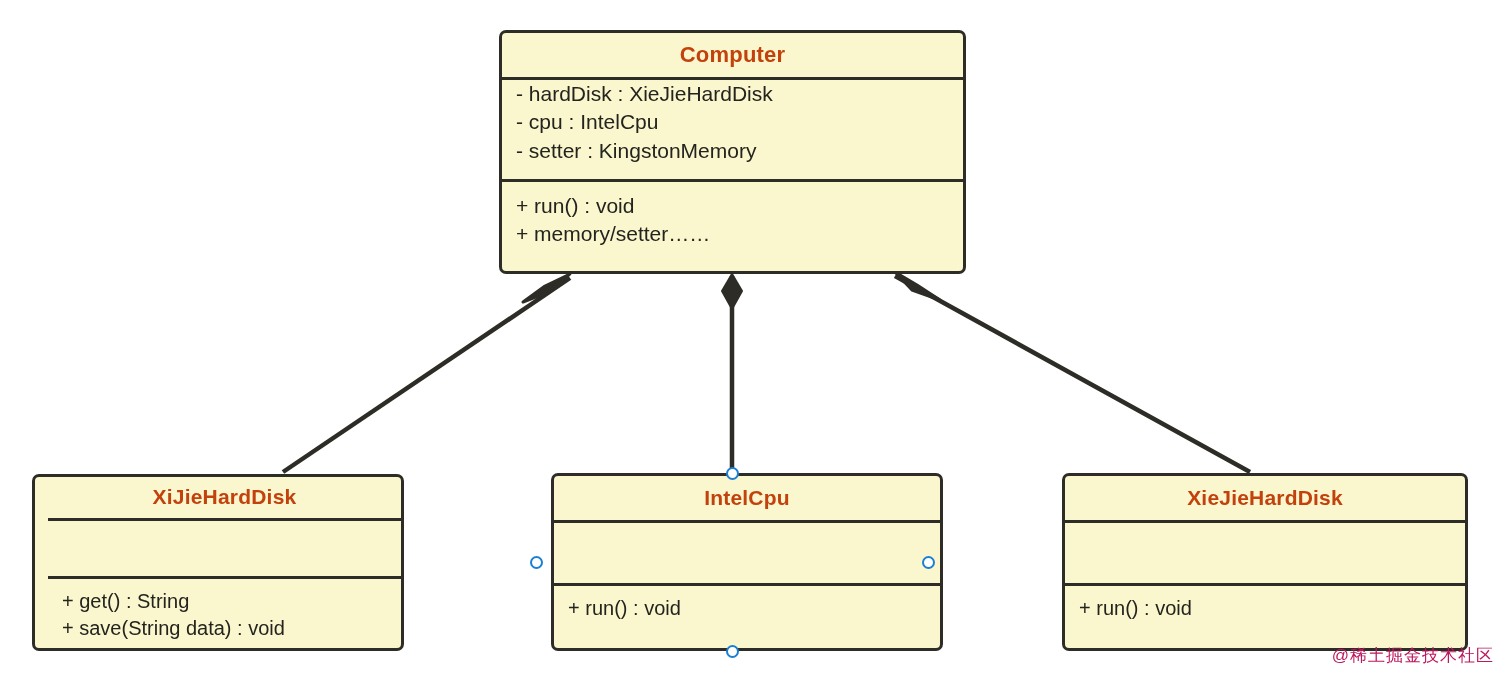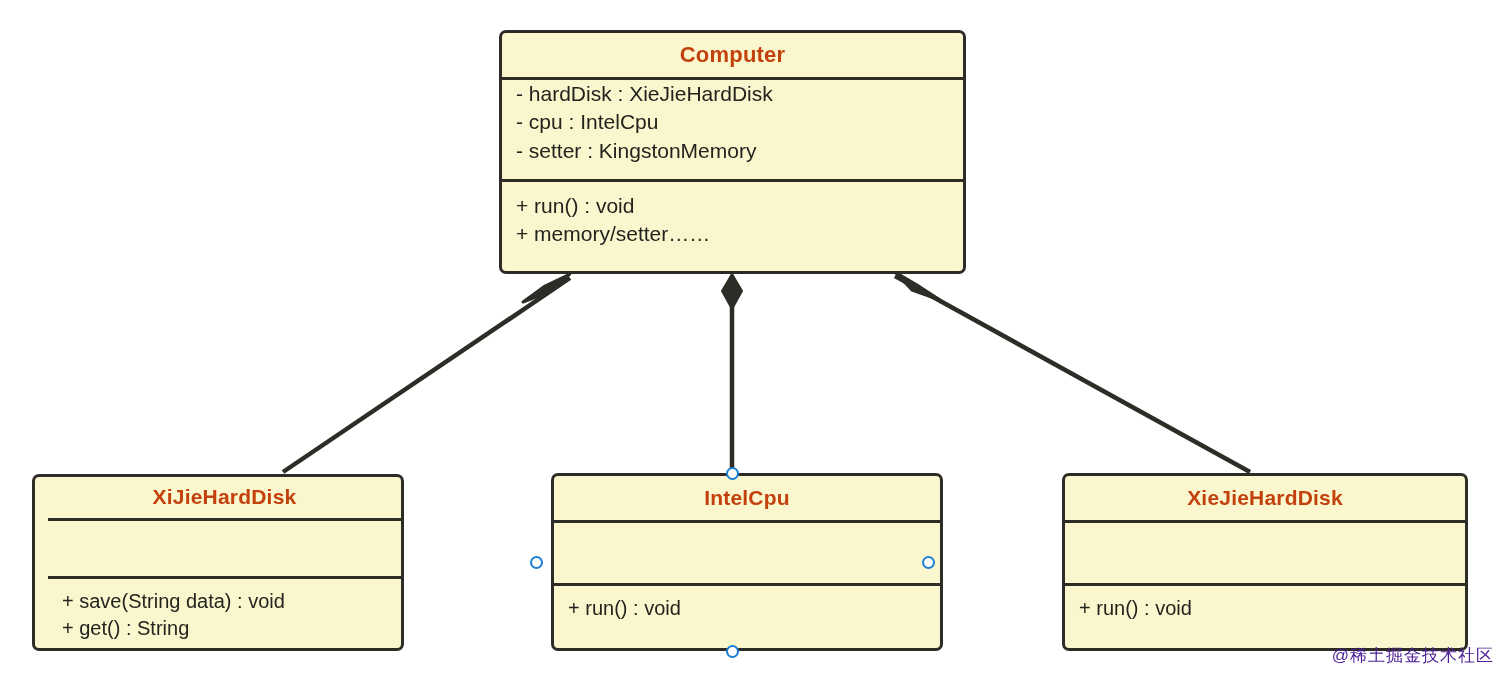--- a/index.html
+++ b/index.html
@@ -94,21 +94,21 @@
     box-sizing: border-box;
     z-index: 6;
   }
 
   
   #watermark {
     position: absolute;
     right: 18px;
     bottom: 12px;
     font-size: 17px;
-    color: #4c1d95;
+    color: #be185d;
     letter-spacing: 1px;
     user-select: none;
     white-space: nowrap;
   }
 </style>
 </head>
 <body>
 
 <div id="canvas">
 
@@ -144,22 +144,22 @@
       <div class="member">+ memory/setter……</div>
     </div>
   </div>
 
   <div class="uml-class leaf" id="cls-harddisk">
     <div class="cls-name">XiJieHardDisk</div>
     <div class="divider"></div>
     <div class="cls-section sec-attrs sec-empty"></div>
     <div class="divider"></div>
     <div class="cls-section sec-ops">
+      <div class="member">+ get() : String</div>
       <div class="member">+ save(String data) : void</div>
-      <div class="member">+ get() : String</div>
     </div>
   </div>
 
   <div class="uml-class leaf" id="cls-cpu">
     <div class="cls-name">IntelCpu</div>
     <div class="divider"></div>
     <div class="cls-section sec-attrs sec-empty"></div>
     <div class="divider"></div>
     <div class="cls-section sec-ops">
       <div class="member">+ run() : void</div>

